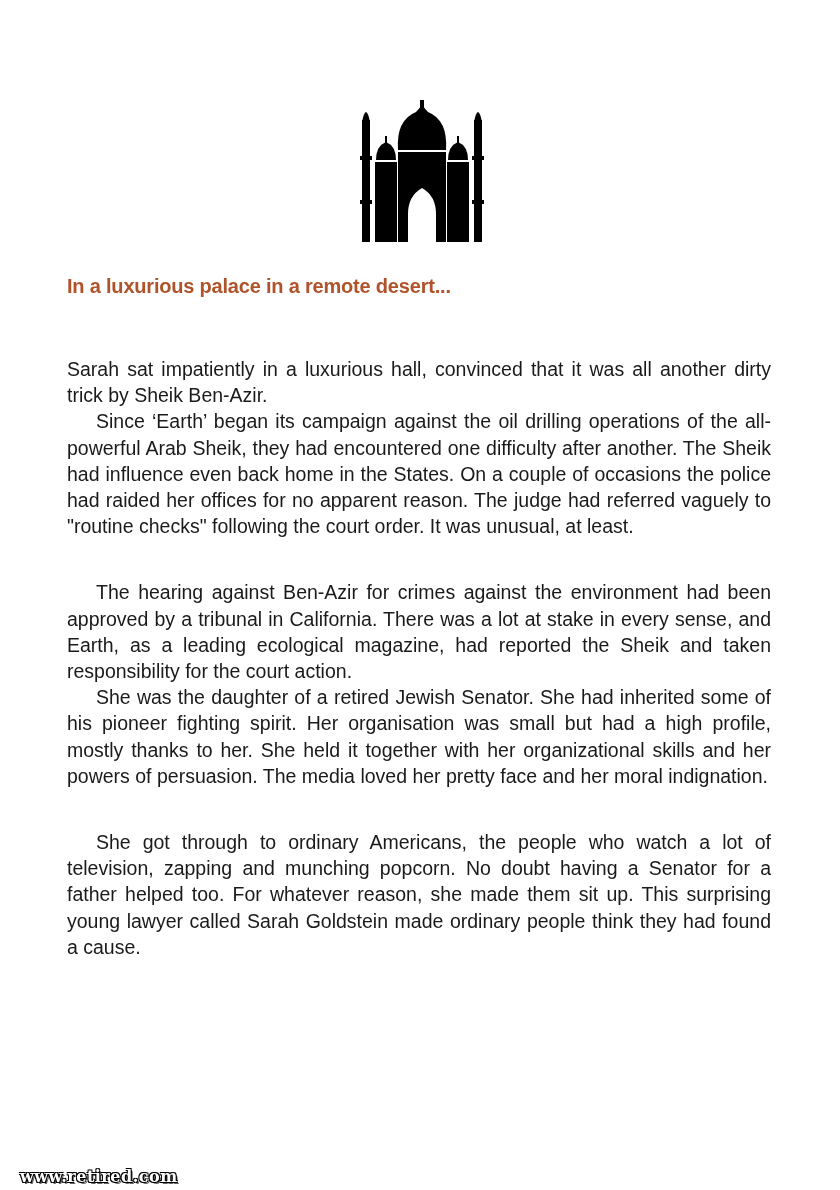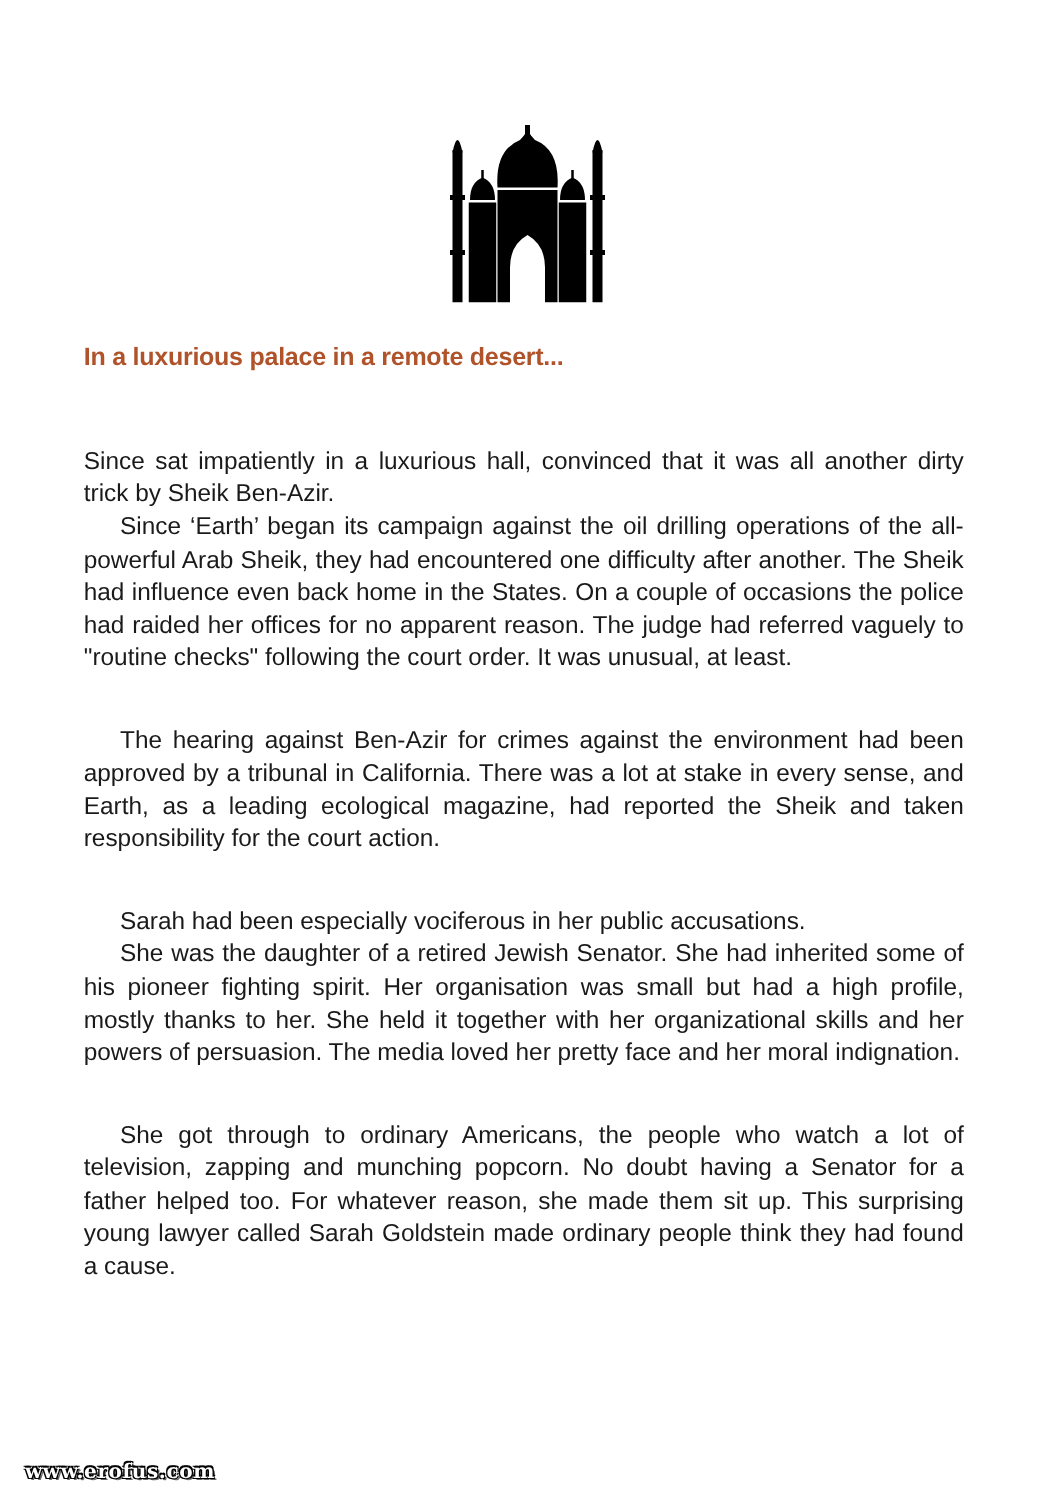--- a/index.html
+++ b/index.html
@@ -55,22 +55,21 @@
       <path d="M40 50 Q38 20 58 12 Q64 6 64 2 Q64 6 70 12 Q90 20 88 50 Z"></path>
       <rect x="62" y="0" width="4" height="8"></rect>
 
       <path d="M40 52 H88 V142 H78 V114 Q78 96 64 88 Q50 96 50 114 V142 H40 Z"></path>
     </g>
   </svg>
 
   <h2 class="heading">In a luxurious palace in a remote desert...</h2>
 
   <div class="body">
-    <p class="noindent">Since sat impatiently in a luxurious hall, convinced that it was all another dirty trick by Sheik Ben-Azir.</p>
+    <p class="noindent">Sarah sat impatiently in a luxurious hall, convinced that it was all another dirty trick by Sheik Ben-Azir.</p>
     <p>Since ‘Earth’ began its campaign against the oil drilling operations of the all-powerful Arab Sheik, they had encountered one difficulty after another.  The Sheik had influence even back home in the States.  On a couple of occasions the police had raided her offices for no apparent reason. The judge had referred vaguely to "routine checks"  following the court order.  It was unusual, at least.</p>
     <p class="gap">The hearing against Ben-Azir for crimes against the environment had been approved by a tribunal in California.  There was a lot at stake in every sense, and Earth, as a leading ecological magazine, had reported the Sheik and taken responsibility for the court action.</p>
-    <p class="gap">Sarah had been especially vociferous in her public accusations.</p>
     <p>She was the daughter of a retired Jewish Senator.  She had inherited some of his pioneer fighting spirit.  Her organisation was small but had a high profile, mostly thanks to her.  She held it together with her organizational skills and her powers of persuasion.  The media loved her pretty face and her moral indignation.</p>
     <p class="gap">She got through to ordinary Americans, the people who watch a lot of television, zapping and munching popcorn.  No doubt having a Senator for a father helped too.  For whatever reason, she made them sit up.  This surprising young lawyer called Sarah Goldstein made ordinary people think they had found a cause.</p>
   </div>
 
-  <div class="watermark">www.erofus.com</div>
+  <div class="watermark">www.retired.com</div>
 </div>
 
 </body></html>

